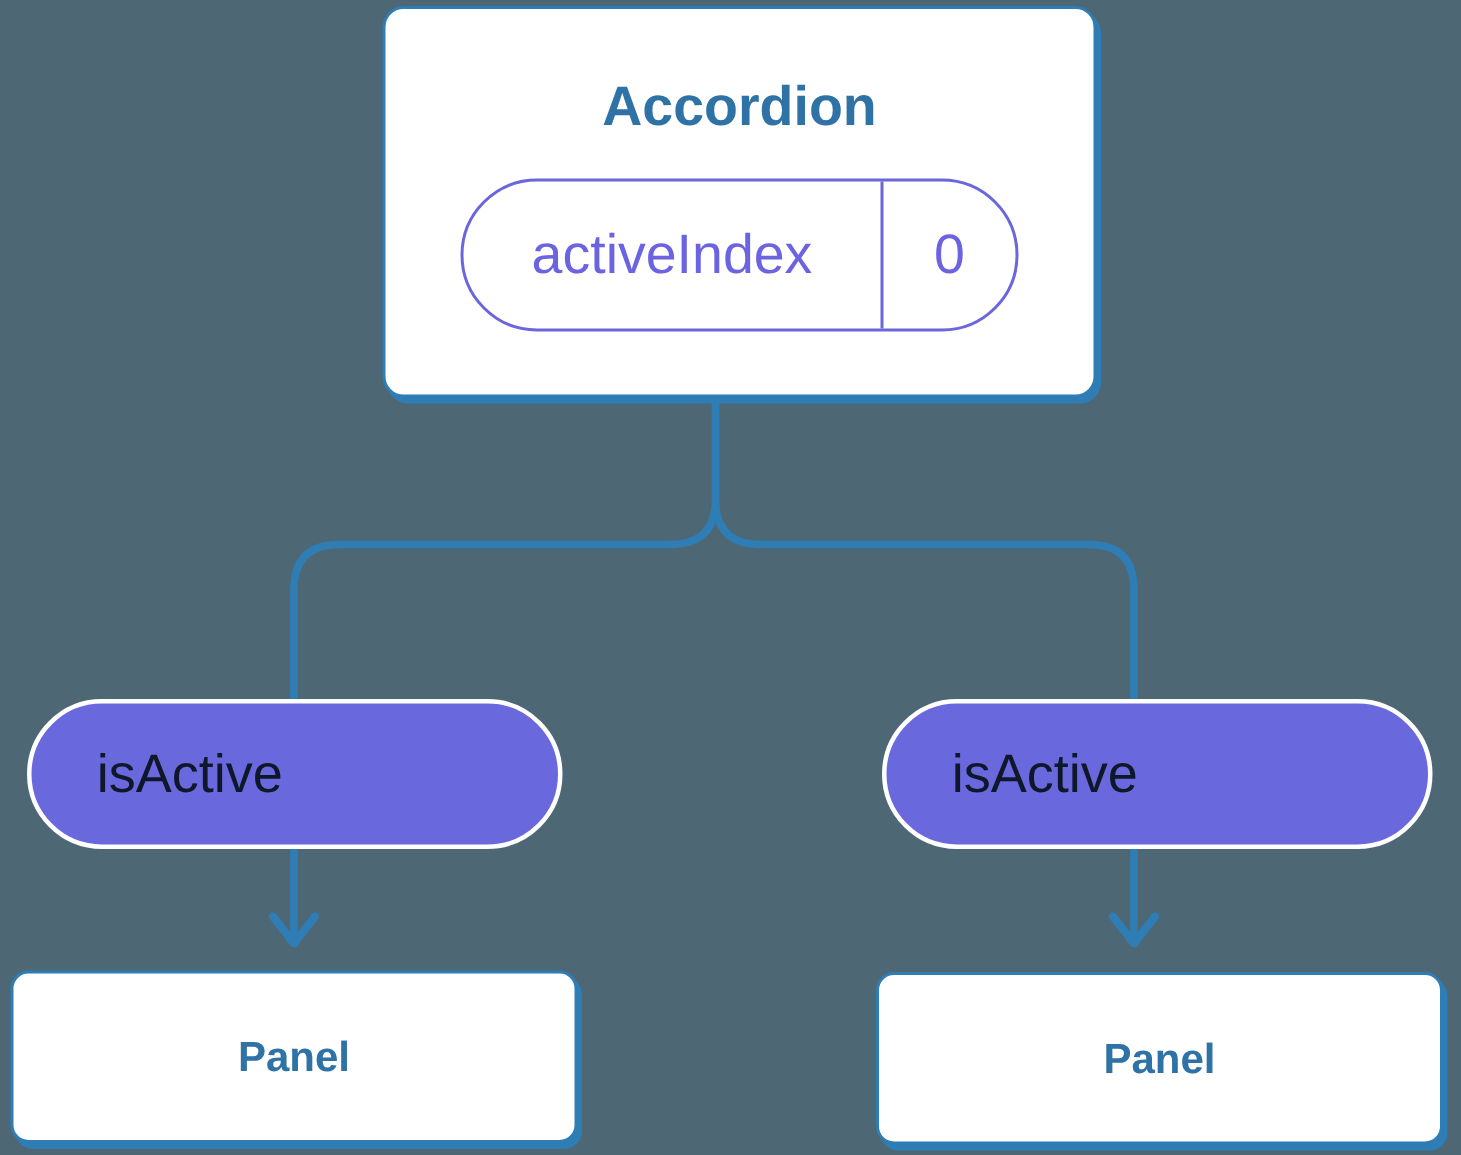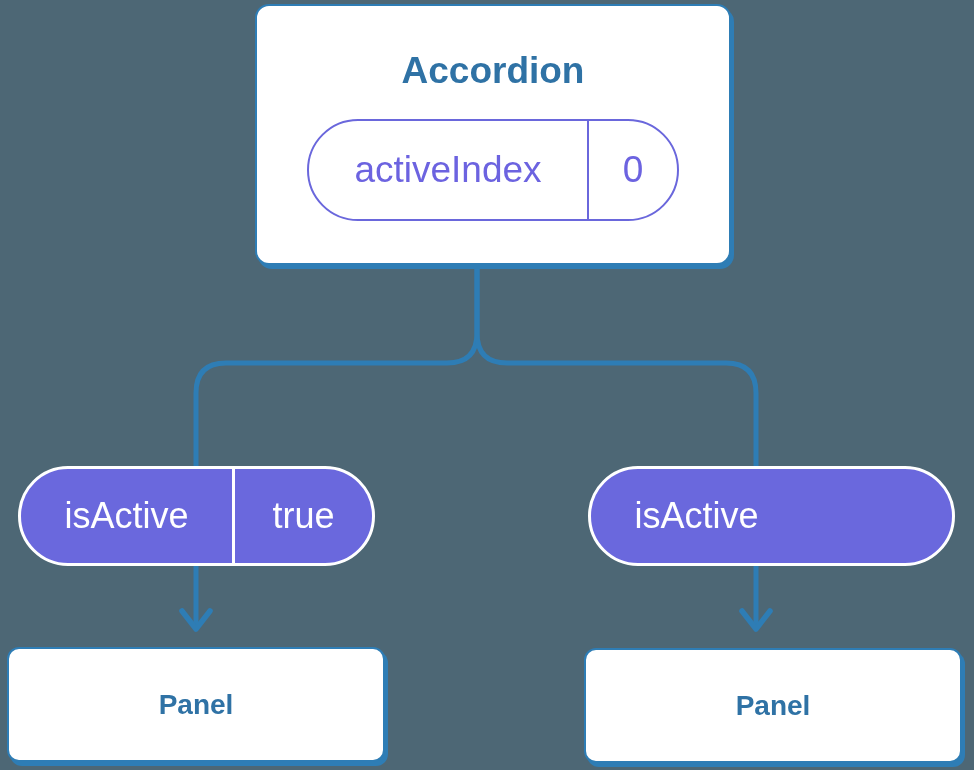--- a/index.html
+++ b/index.html
@@ -79,21 +79,21 @@
   }
   .prop-pill {
     position: absolute;
     box-sizing: border-box;
     height: 100px;
     border: 3px solid #ffffff;
     border-radius: 50px;
     background: #6a68dd;
     display: flex;
     align-items: stretch;
-    color: #ffffff;
+    color: #0f172a;
     font-size: 36px;
     z-index: 2;
   }
   .prop-pill-left { left: 18px; top: 466px; width: 357px; }
   .prop-pill-right { left: 588px; top: 466px; width: 367px; }
   .prop-pill .pill-name {
     width: 211px;
     display: flex;
     align-items: center;
     justify-content: center;
@@ -134,21 +134,20 @@
   <div class="card root-card">
     <div class="root-title">Accordion</div>
     <div class="state-pill">
       <div class="pill-name">activeIndex</div>
       <div class="pill-value">0</div>
     </div>
   </div>
 
   <div class="prop-pill prop-pill-left">
     <div class="pill-name">isActive</div>
-    <div class="pill-value">true</div>
   </div>
 
   <div class="prop-pill prop-pill-right">
     <div class="pill-name">isActive</div>
   </div>
 
   <div class="card panel-card panel-left">Panel</div>
 
   <div class="card panel-card panel-right">Panel</div>
 

